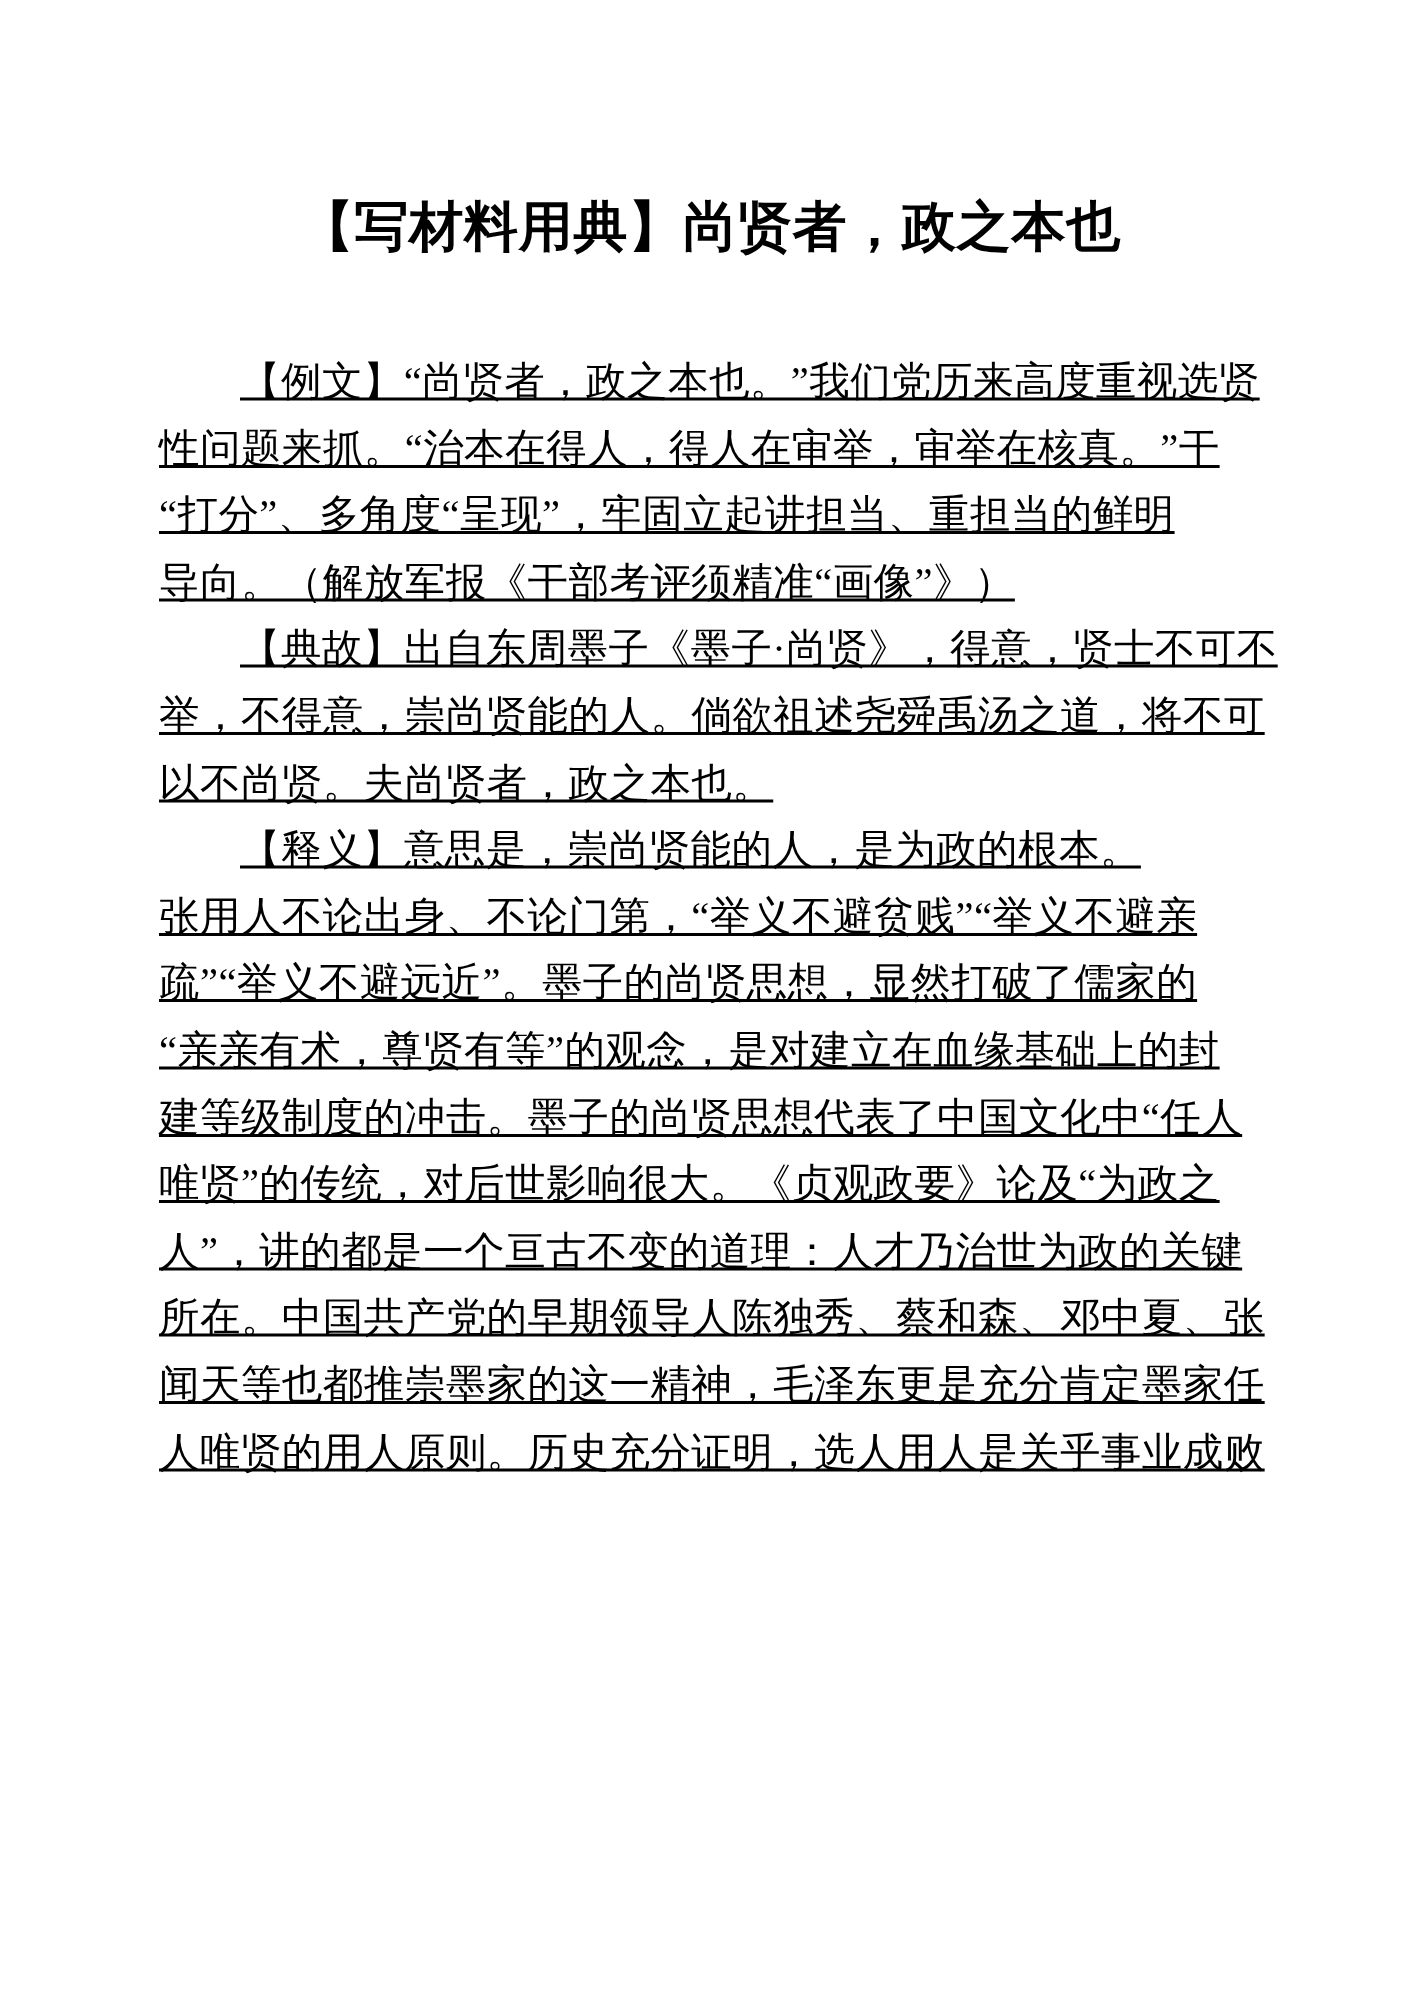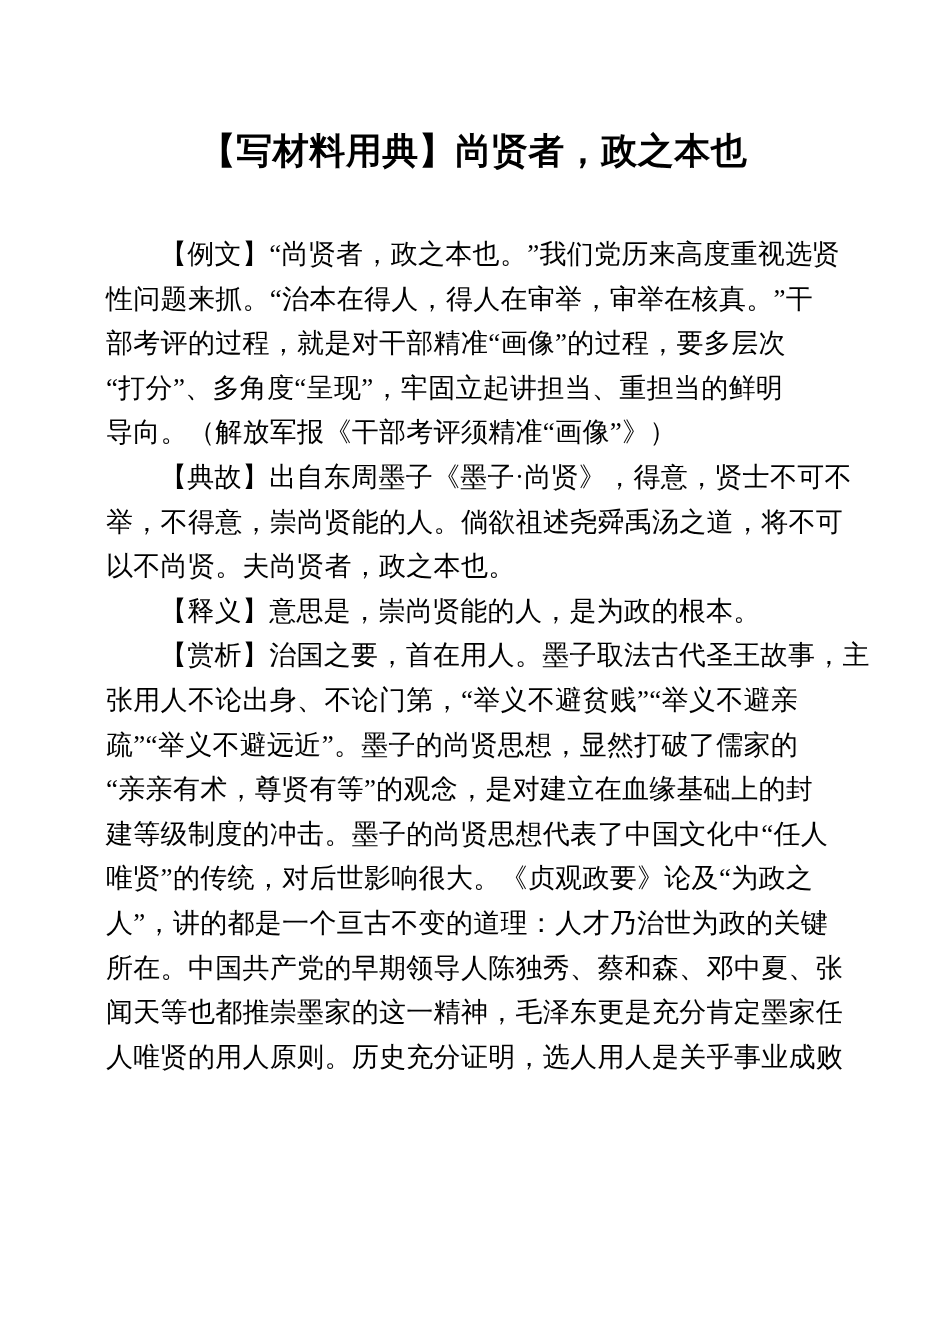--- a/index.html
+++ b/index.html
@@ -36,48 +36,47 @@
     font-size: 27px;
     line-height: 44.6px;
   }
   .para {
     margin: 0;
     padding: 0;
   }
   .line {
     white-space: nowrap;
     letter-spacing: 0.3px;
+    text-decoration: underline;
   }
   .line.first {
     text-indent: 2em;
   }
 </style>
 </head>
 <body>
 
 <div class="page">
   <div class="doc-title">【写材料用典】尚贤者，政之本也</div>
   <div class="doc-body">
       <div class="para">
         <div class="line first">【例文】“尚贤者，政之本也。”我们党历来高度重视选贤</div>
         <div class="line">性问题来抓。“治本在得人，得人在审举，审举在核真。”干</div>
-        <div class="line">部考评的过程，就是对干部精准“画像”的过程，要多层次</div>
         <div class="line">“打分”、多角度“呈现”，牢固立起讲担当、重担当的鲜明</div>
         <div class="line">导向。（解放军报《干部考评须精准“画像”》）</div>
       </div>
       <div class="para">
         <div class="line first">【典故】出自东周墨子《墨子·尚贤》，得意，贤士不可不</div>
         <div class="line">举，不得意，崇尚贤能的人。倘欲祖述尧舜禹汤之道，将不可</div>
         <div class="line">以不尚贤。夫尚贤者，政之本也。</div>
       </div>
       <div class="para">
         <div class="line first">【释义】意思是，崇尚贤能的人，是为政的根本。</div>
       </div>
       <div class="para">
-        <div class="line first">【赏析】治国之要，首在用人。墨子取法古代圣王故事，主</div>
         <div class="line">张用人不论出身、不论门第，“举义不避贫贱”“举义不避亲</div>
         <div class="line">疏”“举义不避远近”。墨子的尚贤思想，显然打破了儒家的</div>
         <div class="line">“亲亲有术，尊贤有等”的观念，是对建立在血缘基础上的封</div>
         <div class="line">建等级制度的冲击。墨子的尚贤思想代表了中国文化中“任人</div>
         <div class="line">唯贤”的传统，对后世影响很大。《贞观政要》论及“为政之</div>
         <div class="line">人”，讲的都是一个亘古不变的道理：人才乃治世为政的关键</div>
         <div class="line">所在。中国共产党的早期领导人陈独秀、蔡和森、邓中夏、张</div>
         <div class="line">闻天等也都推崇墨家的这一精神，毛泽东更是充分肯定墨家任</div>
         <div class="line">人唯贤的用人原则。历史充分证明，选人用人是关乎事业成败</div>
       </div>

